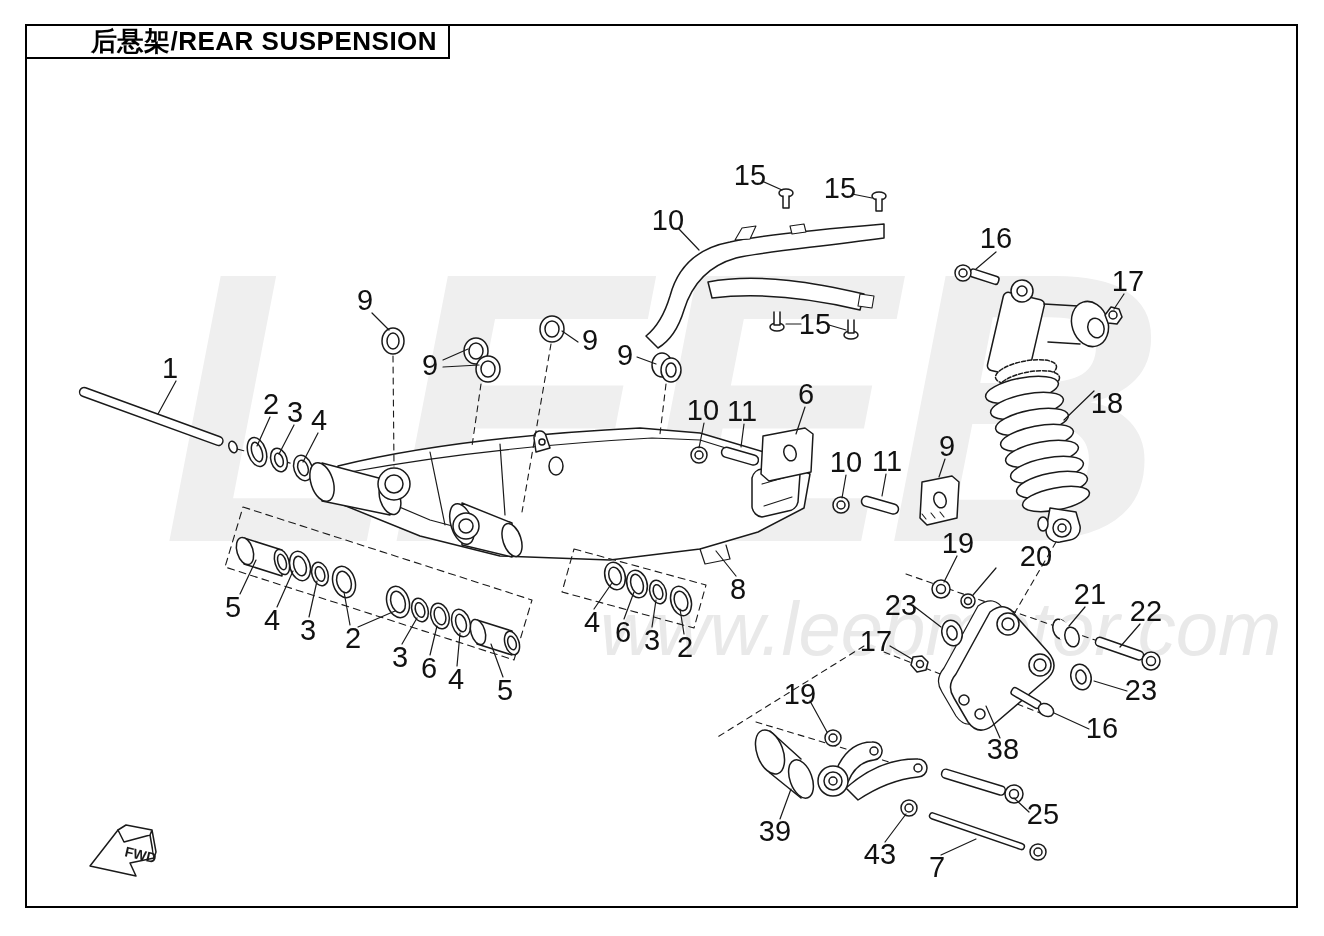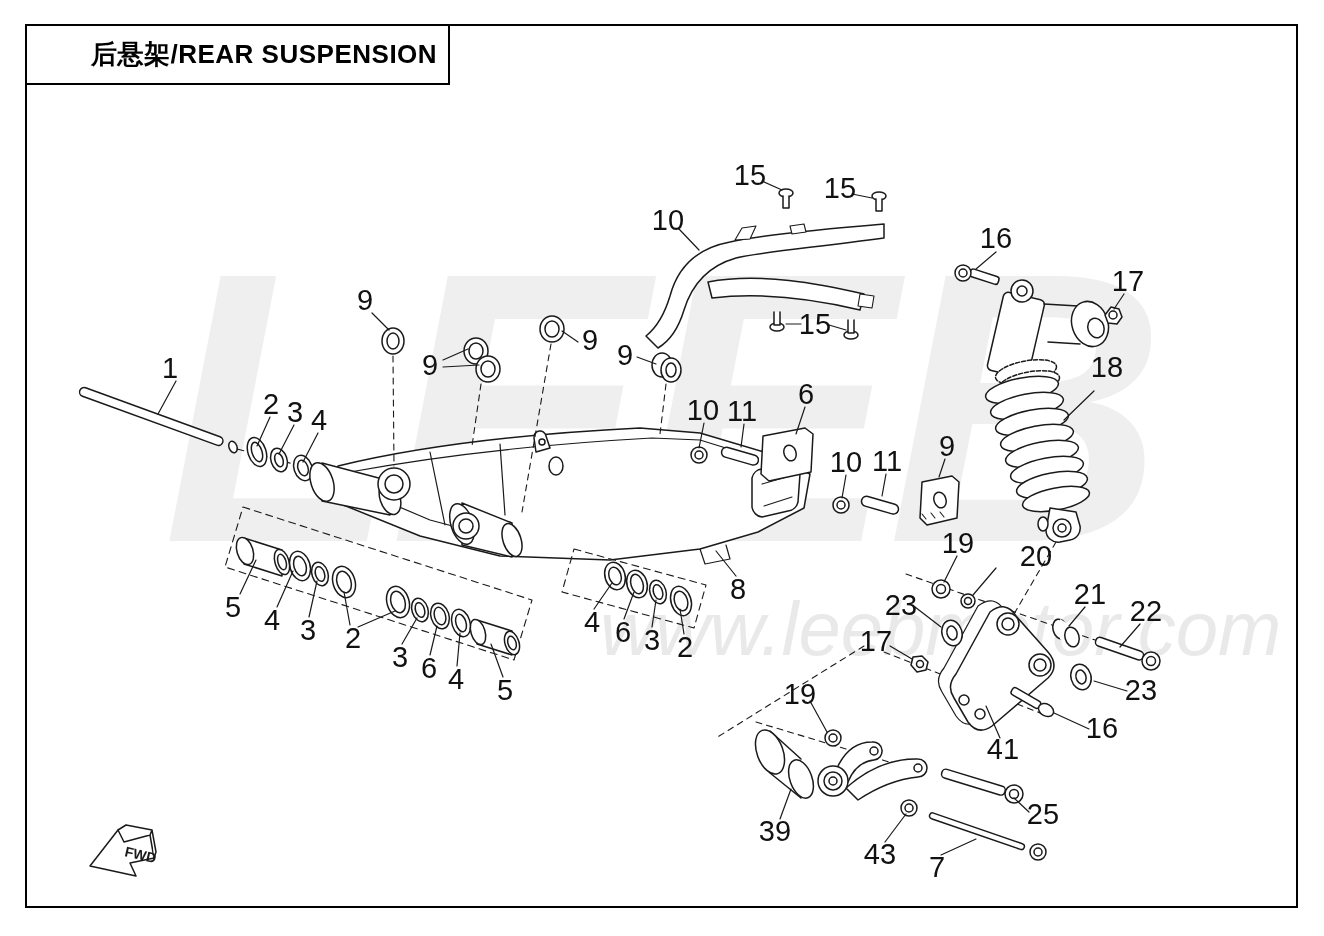--- a/index.html
+++ b/index.html
@@ -1,20 +1,20 @@
 <!DOCTYPE html>
 <html><head>
 <meta charset="utf-8">
 <style>
   html,body{margin:0;padding:0;background:#fff;}
   #page{position:relative;width:1324px;height:936px;background:#fff;overflow:hidden;
         font-family:"Liberation Sans","DejaVu Sans",sans-serif;}
   .page-border{position:absolute;left:25px;top:24px;width:1273px;height:884px;
         border:2px solid #000;box-sizing:border-box;}
-  .title-box{position:absolute;left:25px;top:24px;width:425px;height:61px;border:2px solid #000;
+  .title-box{position:absolute;left:25px;top:24px;width:425px;height:35px;border:2px solid #000;
         box-sizing:border-box;display:flex;align-items:center;padding-left:64px;
         font-size:26px;font-weight:bold;color:#000;letter-spacing:.5px;white-space:nowrap;}
   .wm-brand{position:absolute;left:10px;top:215px;width:1300px;text-align:center;
         font-size:385px;font-weight:bold;font-style:italic;color:#efefef;
         letter-spacing:-8px;line-height:1;user-select:none;}
   .wm-site{position:absolute;left:600px;top:585px;font-size:76px;font-style:italic;
         color:#e9e9e9;white-space:nowrap;user-select:none;}
   svg{position:absolute;left:0;top:0;}
   .callout{position:absolute;transform:translate(-50%,-50%);font-size:29px;font-weight:normal;
         color:#111;line-height:1;}
@@ -323,21 +323,21 @@
   <div class="callout" style="left:365px;top:300px">9</div>
   <div class="callout" style="left:430px;top:365px">9</div>
   <div class="callout" style="left:590px;top:340px">9</div>
   <div class="callout" style="left:625px;top:355px">9</div>
   <div class="callout" style="left:750px;top:175px">15</div>
   <div class="callout" style="left:840px;top:188px">15</div>
   <div class="callout" style="left:668px;top:220px">10</div>
   <div class="callout" style="left:815px;top:324px">15</div>
   <div class="callout" style="left:996px;top:238px">16</div>
   <div class="callout" style="left:1128px;top:281px">17</div>
-  <div class="callout" style="left:1107px;top:367px">18</div>
+  <div class="callout" style="left:1107px;top:403px">18</div>
   <div class="callout" style="left:703px;top:410px">10</div>
   <div class="callout" style="left:742px;top:411px">11</div>
   <div class="callout" style="left:806px;top:394px">6</div>
   <div class="callout" style="left:846px;top:462px">10</div>
   <div class="callout" style="left:887px;top:461px">11</div>
   <div class="callout" style="left:947px;top:446px">9</div>
   <div class="callout" style="left:738px;top:589px">8</div>
   <div class="callout" style="left:233px;top:607px">5</div>
   <div class="callout" style="left:272px;top:620px">4</div>
   <div class="callout" style="left:308px;top:630px">3</div>
@@ -351,19 +351,19 @@
   <div class="callout" style="left:652px;top:640px">3</div>
   <div class="callout" style="left:685px;top:647px">2</div>
   <div class="callout" style="left:958px;top:543px">19</div>
   <div class="callout" style="left:1036px;top:556px">20</div>
   <div class="callout" style="left:901px;top:605px">23</div>
   <div class="callout" style="left:876px;top:641px">17</div>
   <div class="callout" style="left:1090px;top:594px">21</div>
   <div class="callout" style="left:1146px;top:611px">22</div>
   <div class="callout" style="left:1141px;top:690px">23</div>
   <div class="callout" style="left:1102px;top:728px">16</div>
-  <div class="callout" style="left:1003px;top:749px">41</div>
+  <div class="callout" style="left:1003px;top:749px">38</div>
   <div class="callout" style="left:800px;top:694px">19</div>
   <div class="callout" style="left:775px;top:831px">39</div>
   <div class="callout" style="left:880px;top:854px">43</div>
   <div class="callout" style="left:1043px;top:814px">25</div>
   <div class="callout" style="left:937px;top:867px">7</div>
 </div>
 
 </body></html>

